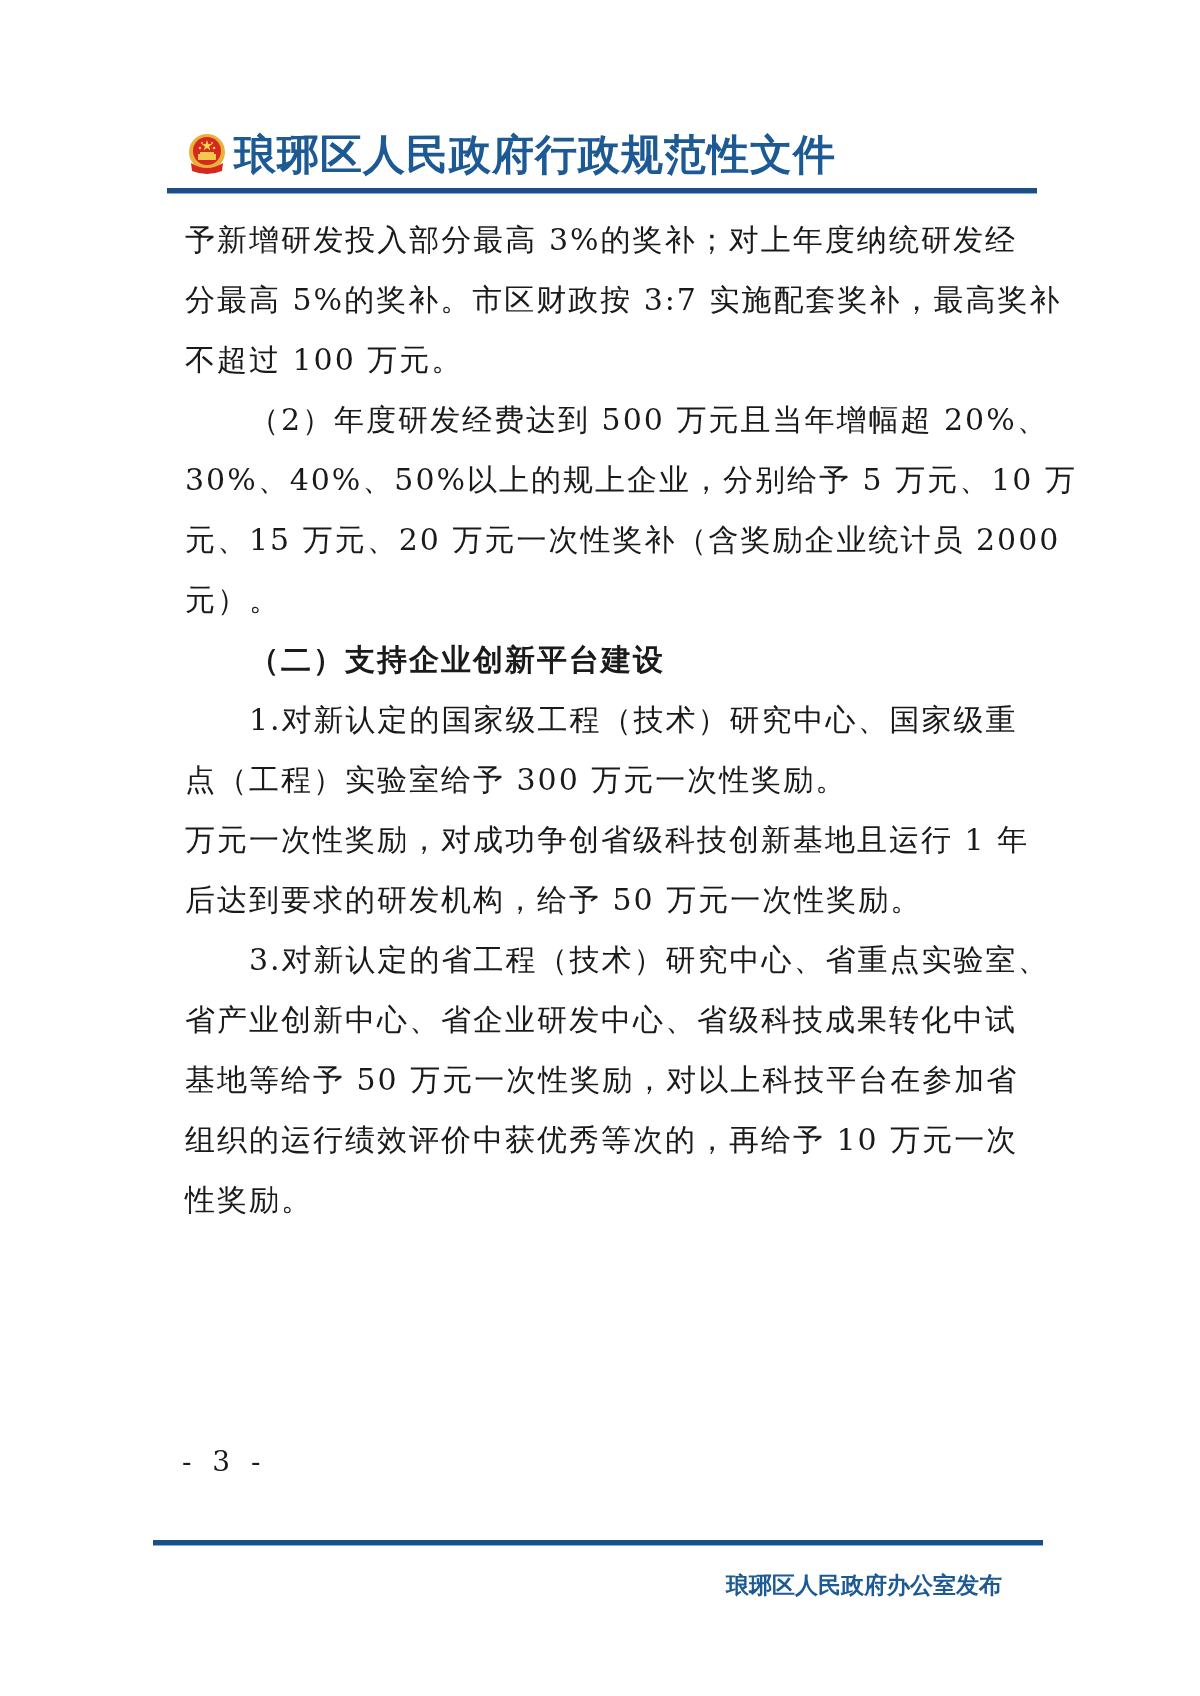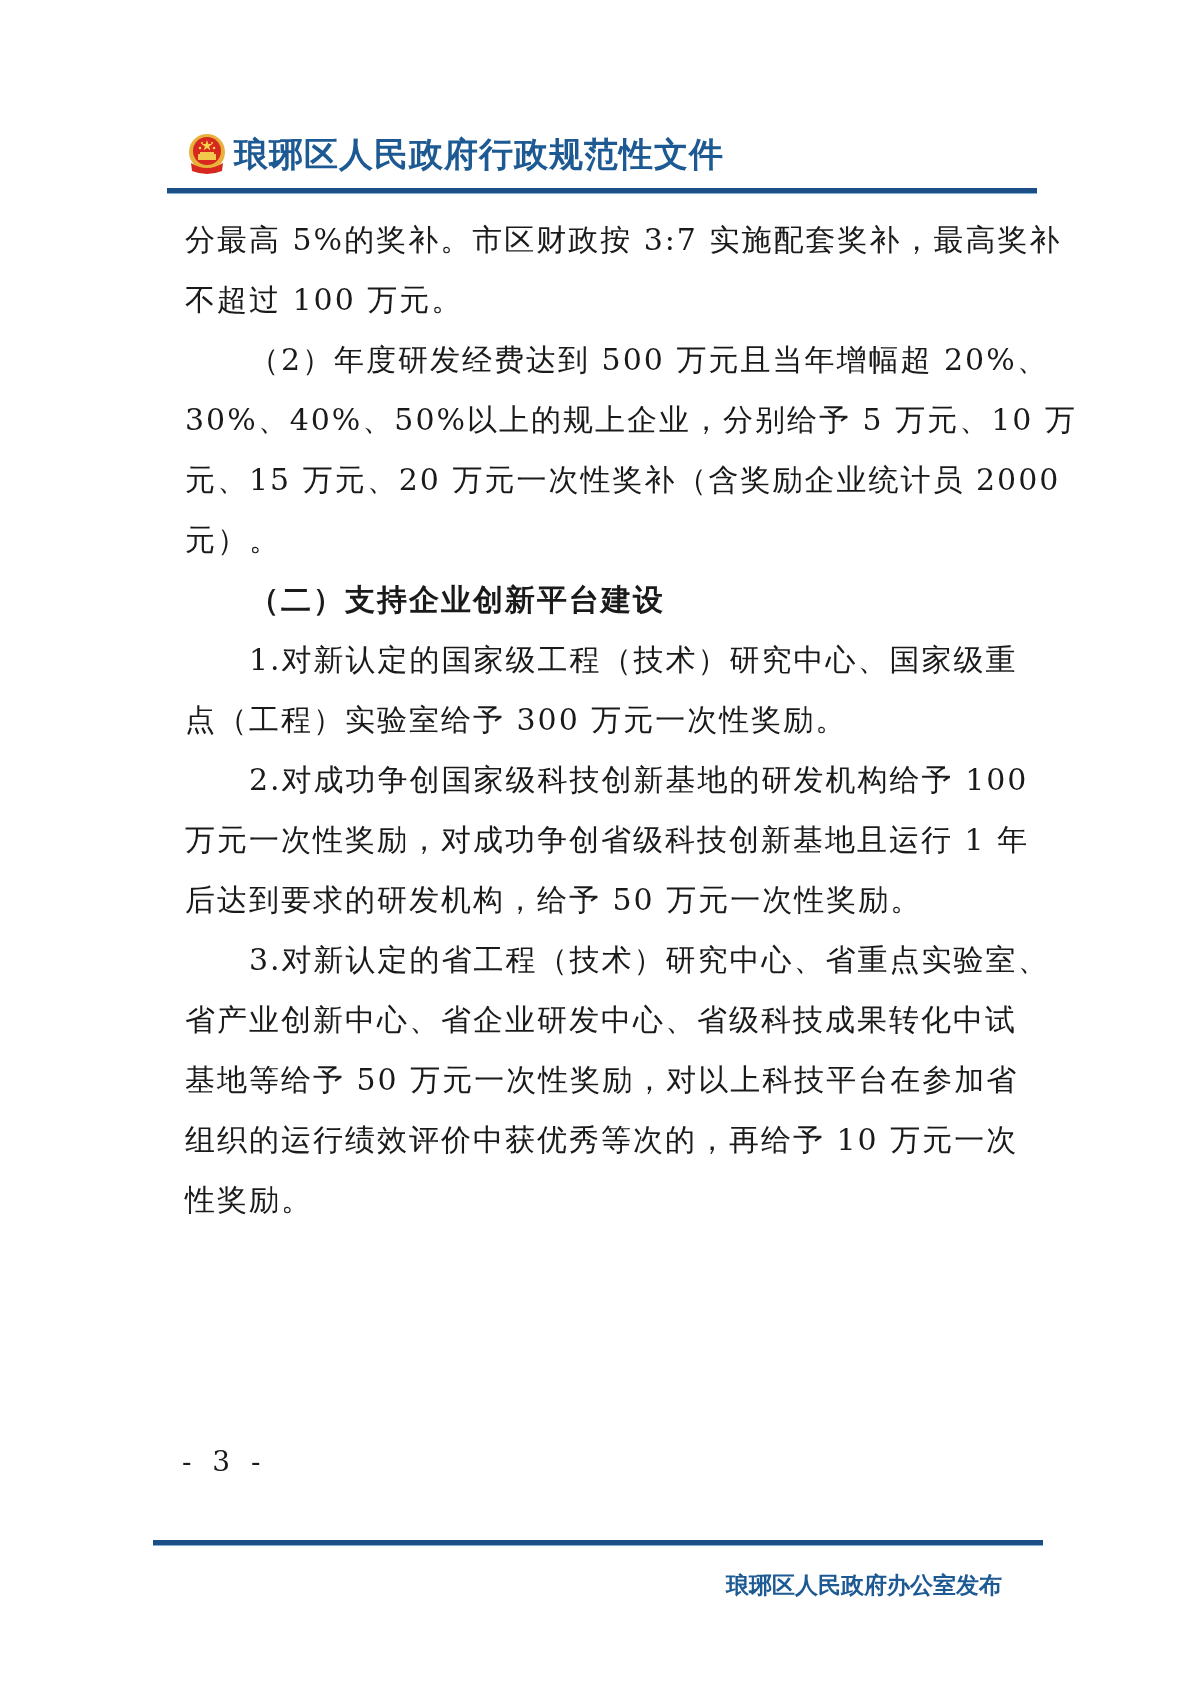--- a/index.html
+++ b/index.html
@@ -11,21 +11,21 @@
     .header {
       position: absolute; left: 186px; top: 130px; height: 50px;
       display: flex; align-items: center;
     }
     .emblem {
       width: 42px; height: 44px; position: relative; margin-right: 6px;
     }
     .emblem svg { width: 42px; height: 44px; display: block; }
     .header-title {
       font-family: "DejaVu Sans", "Liberation Sans", sans-serif;
-      font-size: 34px; font-weight: bold; letter-spacing: 1px;
+      font-size: 42px; font-weight: bold; letter-spacing: 1px;
       color: #1d5a93; white-space: nowrap;
     }
     .header-rule {
       position: absolute; left: 167px; top: 188px; width: 870px; height: 5px;
       background: #1d4f86; border-bottom: 1px solid #7fb0dc;
     }
     .body-text {
       position: absolute; left: 185px; top: 210px; width: 832px;
       font-size: 30px; line-height: 60px;
     }
@@ -67,30 +67,30 @@
       <rect x="14" y="19" width="14" height="2" fill="#f2c94c"></rect>
       <path d="M5 30 Q21 40 37 30 L36 38 Q21 44 6 38 Z" fill="#d6281e"></path>
       <path d="M8 30 Q21 37 34 30" stroke="#e8b23a" stroke-width="2" fill="none"></path>
     </svg>
   </div>
   <span class="header-title">琅琊区人民政府行政规范性文件</span>
 </div>
 <div class="header-rule"></div>
 
 <div class="body-text">
+  <div class="line">予新增研发投入部分最高 3%的奖补；对上年度纳统研发经</div>
   <div class="line">分最高 5%的奖补。市区财政按 3:7 实施配套奖补，最高奖补</div>
   <div class="line last">不超过 100 万元。</div>
   <div class="line indent">（2）年度研发经费达到 500 万元且当年增幅超 20%、</div>
   <div class="line">30%、40%、50%以上的规上企业，分别给予 5 万元、10 万</div>
   <div class="line">元、15 万元、20 万元一次性奖补（含奖励企业统计员 2000</div>
   <div class="line last">元）。</div>
   <div class="line heading">（二）支持企业创新平台建设</div>
   <div class="line indent">1.对新认定的国家级工程（技术）研究中心、国家级重</div>
   <div class="line last">点（工程）实验室给予 300 万元一次性奖励。</div>
-  <div class="line indent">2.对成功争创国家级科技创新基地的研发机构给予 100</div>
   <div class="line">万元一次性奖励，对成功争创省级科技创新基地且运行 1 年</div>
   <div class="line last">后达到要求的研发机构，给予 50 万元一次性奖励。</div>
   <div class="line indent">3.对新认定的省工程（技术）研究中心、省重点实验室、</div>
   <div class="line">省产业创新中心、省企业研发中心、省级科技成果转化中试</div>
   <div class="line">基地等给予 50 万元一次性奖励，对以上科技平台在参加省</div>
   <div class="line">组织的运行绩效评价中获优秀等次的，再给予 10 万元一次</div>
   <div class="line last">性奖励。</div>
 </div>
 
 <div class="page-number">- 3 -</div>

